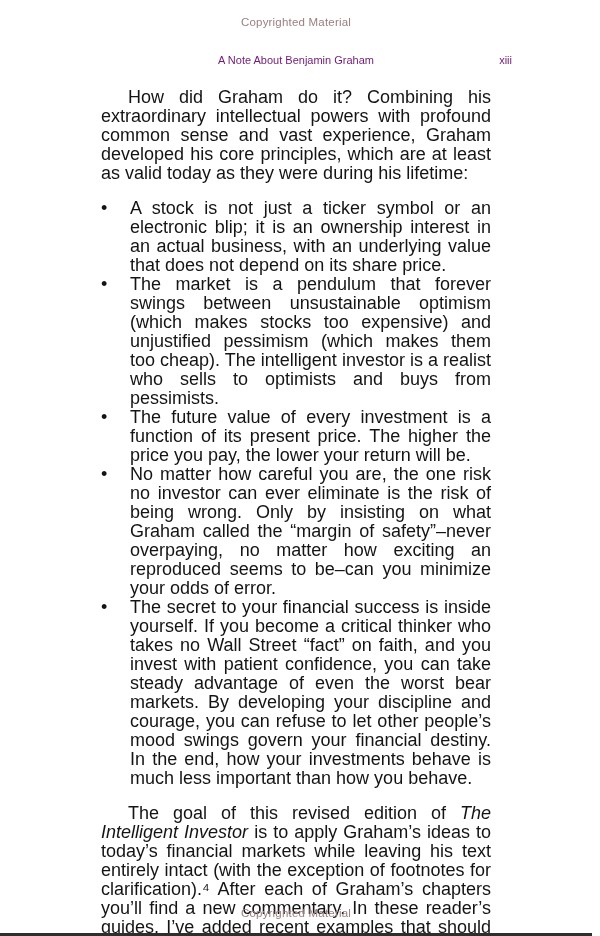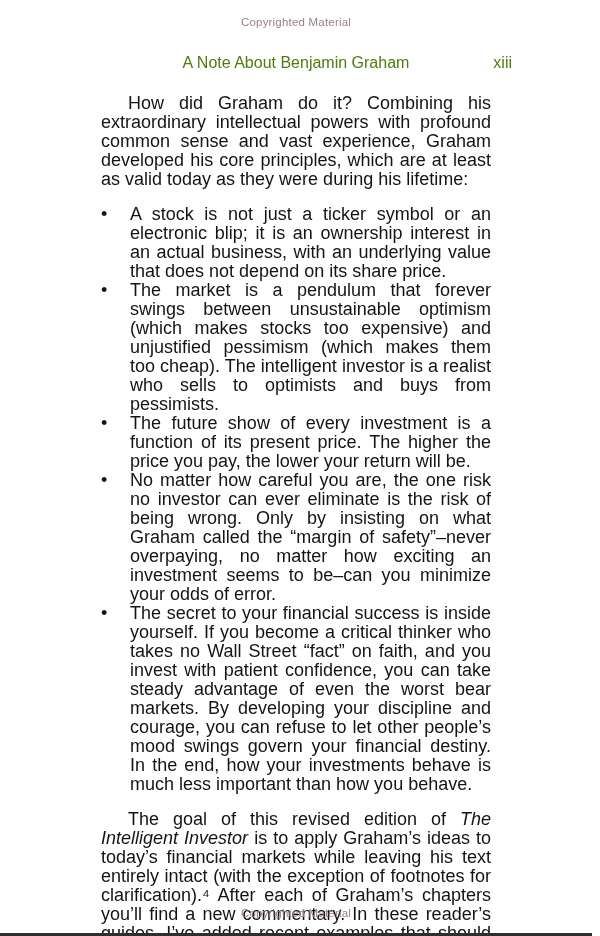--- a/index.html
+++ b/index.html
@@ -8,21 +8,21 @@
     background:#ffffff; overflow:hidden; color:#141414;
     font-family:"Liberation Sans", sans-serif;
     border-bottom:3px solid #2e2e2e;
   }
   .copyright-top {
     padding-top:16px; text-align:center;
     font-size:11.5px; letter-spacing:0.2px; color:#9a7f80;
   }
   .header {
     margin:26px 64px 0 64px; position:relative;
-    font-size:16px; color:#4d7c0f;
+    font-size:11px; color:#701a75;
   }
   .header .title { text-align:center; }
   .header .pagenum { position:absolute; right:16px; top:0; }
   .content {
     margin:0 101px; font-size:18px; line-height:19px;
     text-align:justify; hyphens:auto; -webkit-hyphens:auto;
   }
   .para { margin:0; text-indent:27px; }
   .para1 { margin-top:22px; }
   .para2 { margin-top:16px; }
@@ -65,25 +65,25 @@
       <li>
         <span class="li-marker">•</span>
         <span class="li-text">A stock is not just a ticker symbol or an electronic blip; it is an ownership interest in an actual business, with an underlying value that does not depend on its share price.</span>
       </li>
       <li>
         <span class="li-marker">•</span>
         <span class="li-text">The market is a pendulum that forever swings between unsustainable optimism (which makes stocks too expensive) and unjustified pessimism (which makes them too cheap). The intelligent investor is a realist who sells to optimists and buys from pessimists.</span>
       </li>
       <li>
         <span class="li-marker">•</span>
-        <span class="li-text">The future show of every investment is a function of its present price. The higher the price you pay, the lower your return will be.</span>
+        <span class="li-text">The future value of every investment is a function of its present price. The higher the price you pay, the lower your return will be.</span>
       </li>
       <li>
         <span class="li-marker">•</span>
-        <span class="li-text">No matter how careful you are, the one risk no investor can ever eliminate is the risk of being wrong. Only by insisting on what Graham called the “margin of safety”–never overpaying, no matter how exciting an investment seems to be–can you minimize your odds of error.</span>
+        <span class="li-text">No matter how careful you are, the one risk no investor can ever eliminate is the risk of being wrong. Only by insisting on what Graham called the “margin of safety”–never overpaying, no matter how exciting an reproduced seems to be–can you minimize your odds of error.</span>
       </li>
       <li>
         <span class="li-marker">•</span>
         <span class="li-text">The secret to your financial success is inside yourself. If you become a critical thinker who takes no Wall Street “fact” on faith, and you invest with patient confidence, you can take steady advantage of even the worst bear markets. By developing your discipline and courage, you can refuse to let other people’s mood swings govern your financial destiny. In the end, how your investments behave is much less important than how you behave.</span>
       </li>
     </ul>
 
     <p class="para para2"><span>The goal of this revised edition of </span><span class="italic">The Intelligent Investor</span><span> is to apply Graham’s ideas to today’s financial markets while leaving his text entirely intact (with the exception of footnotes for clarification).⁴ After each of Graham’s chapters you’ll find a new commentary. In these reader’s guides, I’ve added recent examples that should show you just how relevant–and how liberating–Graham’s principles remain today.</span></p>
 
   </div>

